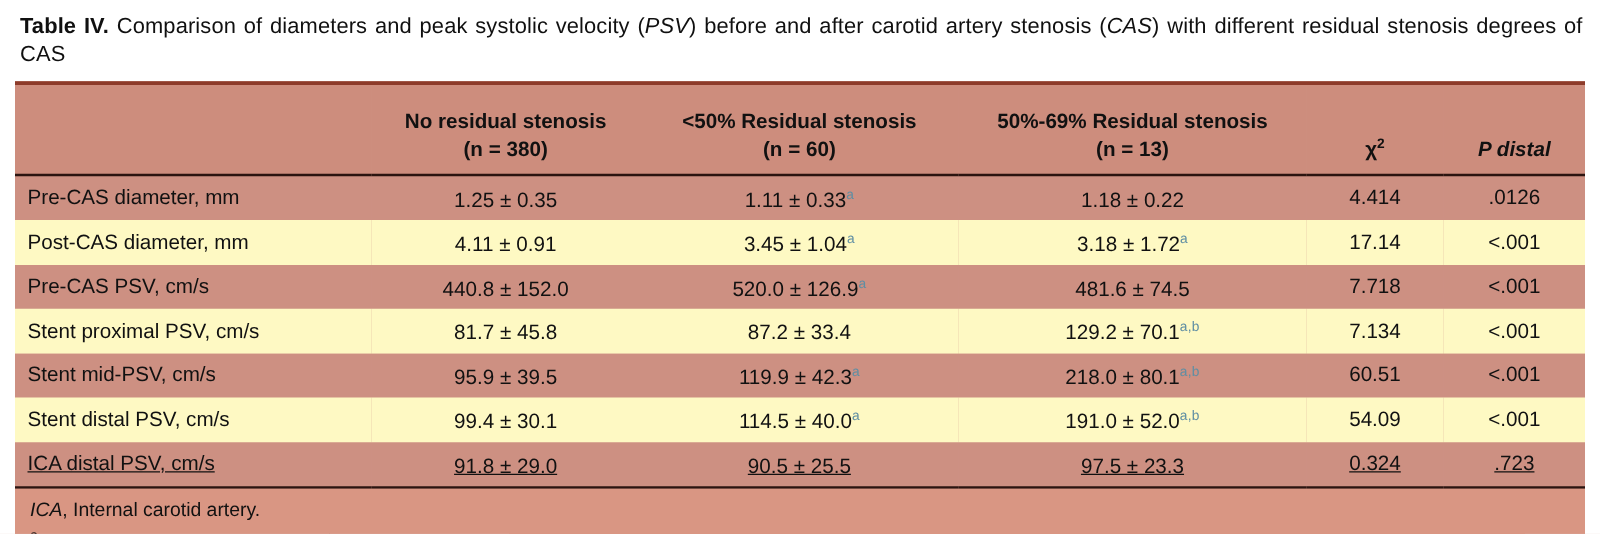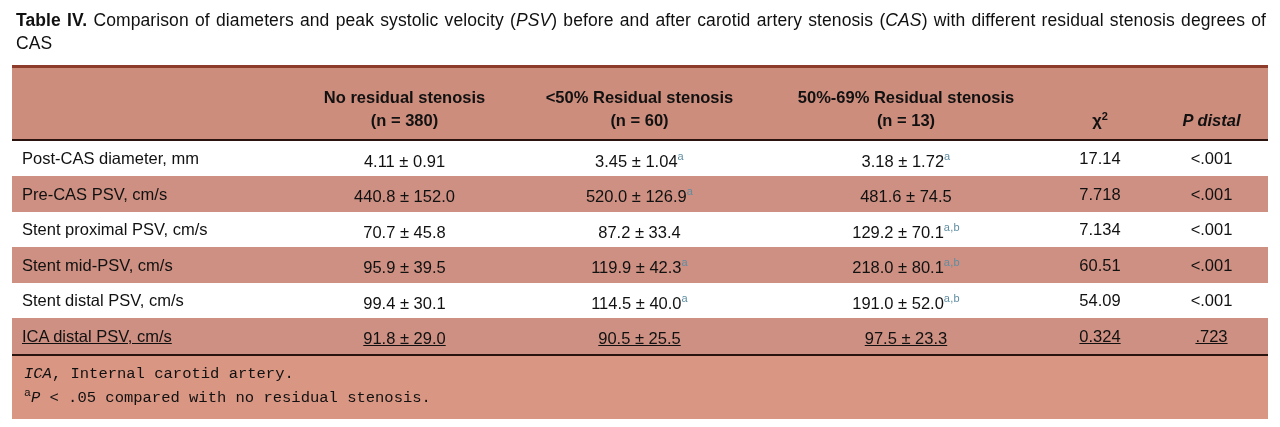--- a/index.html
+++ b/index.html
@@ -89,21 +89,21 @@
   
   tbody td {
     padding: 0;
     height: 31px;
     font-size: 16.5px;
     line-height: 31px;
     color: #111;
     white-space: nowrap;
   }
   tbody tr.band-dark  td { background: #cd9082; }
-  tbody tr.band-light td { background: #ffffff; }
+  tbody tr.band-light td { background: #fef9c3; }
 
   td.cell-label {
     text-align: left;
     padding-left: 10px;
   }
   td.cell-val { text-align: center; }
   td.cell-stat { text-align: center; }
 
   sup.fn {
     color: #5f8ea3;
@@ -115,21 +115,21 @@
   tbody tr.last-row td { border-bottom: 2.5px solid #2b1410; text-decoration: underline; }
 
   
   .foot {
     background: #d99683;
     padding: 7px 0 9px 12px;
     font-size: 15.5px;
     line-height: 1.45;
     color: #111;
   }
-  .foot .fline { white-space: nowrap; font-family: Liberation Mono, monospace; }
+  .foot .fline { white-space: nowrap; }
   .foot .ital { font-style: italic; }
   .foot sup {
     font-size: 11.5px;
     vertical-align: super;
   }
   .foot .pit { font-style: italic; }
 </style>
 </head>
 <body>
 
@@ -167,20 +167,28 @@
           <th class="h-stat">
             <span class="chi"><span>χ</span><sup>2</sup></span>
           </th>
           <th class="h-stat">
             <span class="pval-i">P distal</span>
           </th>
         </tr>
       </thead>
       <tbody>
 
+        <tr class="band-dark">
+          <td class="cell-label">Pre-CAS diameter, mm</td>
+          <td class="cell-val"><span>1.25 ± 0.35</span><sup class="fn"></sup></td>
+          <td class="cell-val"><span>1.11 ± 0.33</span><sup class="fn">a</sup></td>
+          <td class="cell-val"><span>1.18 ± 0.22</span><sup class="fn"></sup></td>
+          <td class="cell-stat">4.414</td>
+          <td class="cell-stat">.0126</td>
+        </tr>
 
         <tr class="band-light">
           <td class="cell-label">Post-CAS diameter, mm</td>
           <td class="cell-val"><span>4.11 ± 0.91</span><sup class="fn"></sup></td>
           <td class="cell-val"><span>3.45 ± 1.04</span><sup class="fn">a</sup></td>
           <td class="cell-val"><span>3.18 ± 1.72</span><sup class="fn">a</sup></td>
           <td class="cell-stat">17.14</td>
           <td class="cell-stat">&lt;.001</td>
         </tr>
 
@@ -188,21 +196,21 @@
           <td class="cell-label">Pre-CAS PSV, cm/s</td>
           <td class="cell-val"><span>440.8 ± 152.0</span><sup class="fn"></sup></td>
           <td class="cell-val"><span>520.0 ± 126.9</span><sup class="fn">a</sup></td>
           <td class="cell-val"><span>481.6 ± 74.5</span><sup class="fn"></sup></td>
           <td class="cell-stat">7.718</td>
           <td class="cell-stat">&lt;.001</td>
         </tr>
 
         <tr class="band-light">
           <td class="cell-label">Stent proximal PSV, cm/s</td>
-          <td class="cell-val"><span>70.7 ± 45.8</span><sup class="fn"></sup></td>
+          <td class="cell-val"><span>81.7 ± 45.8</span><sup class="fn"></sup></td>
           <td class="cell-val"><span>87.2 ± 33.4</span><sup class="fn"></sup></td>
           <td class="cell-val"><span>129.2 ± 70.1</span><sup class="fn">a,b</sup></td>
           <td class="cell-stat">7.134</td>
           <td class="cell-stat">&lt;.001</td>
         </tr>
 
         <tr class="band-dark">
           <td class="cell-label">Stent mid-PSV, cm/s</td>
           <td class="cell-val"><span>95.9 ± 39.5</span><sup class="fn"></sup></td>
           <td class="cell-val"><span>119.9 ± 42.3</span><sup class="fn">a</sup></td>

